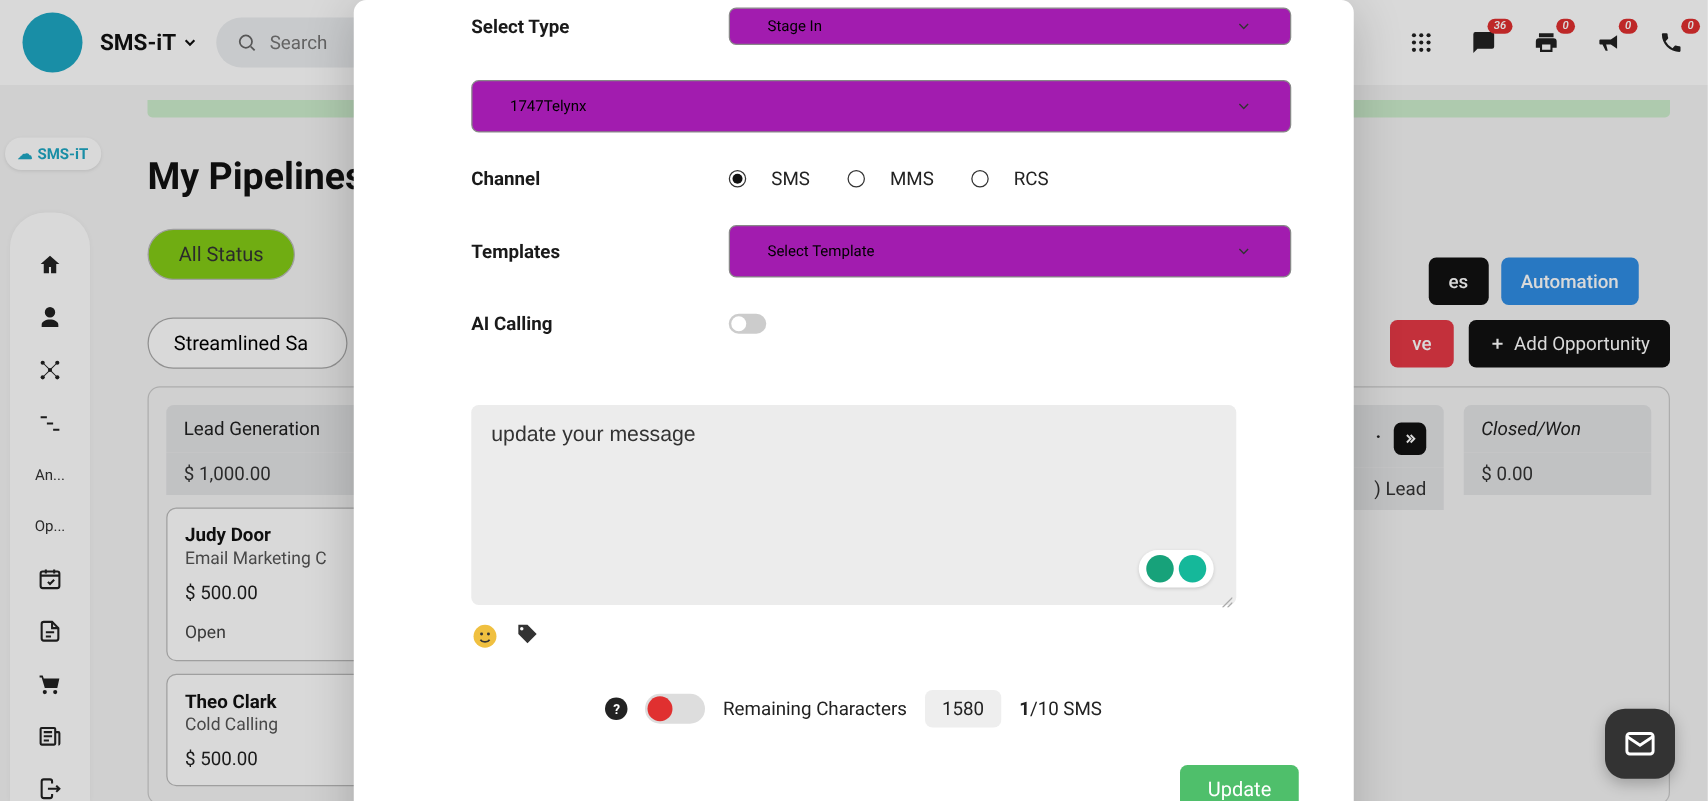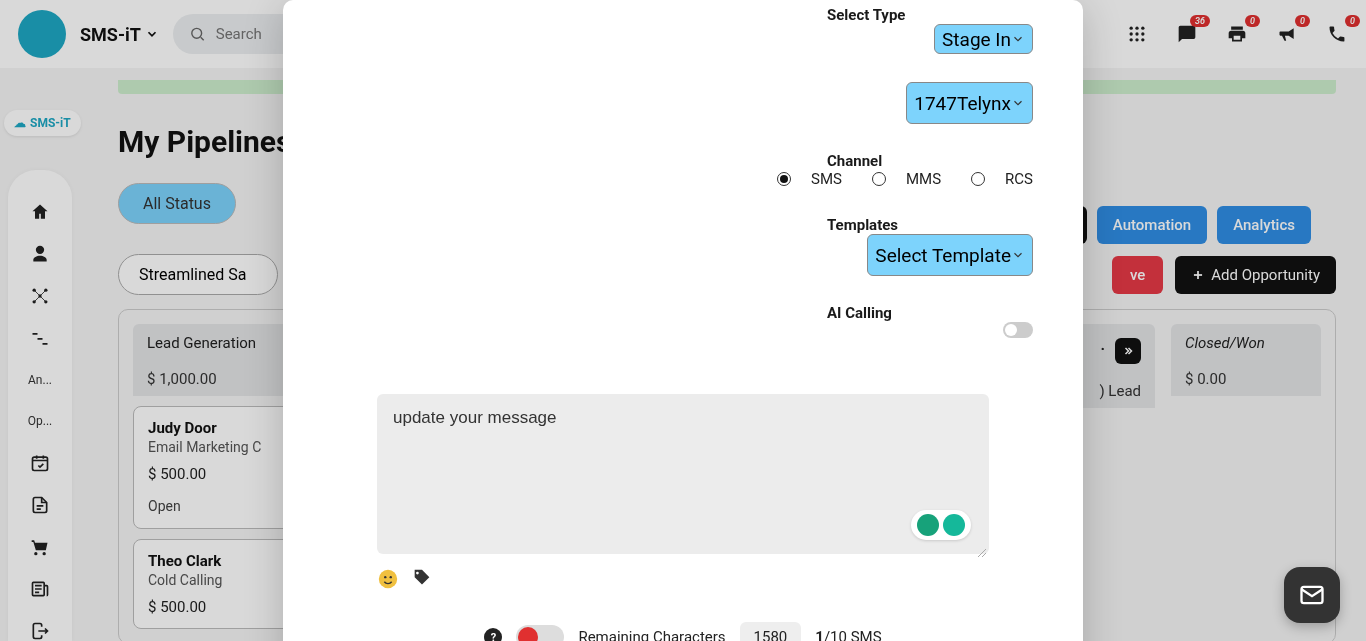--- a/index.html
+++ b/index.html
@@ -25,21 +25,21 @@
 .sidebar { position: absolute; left: 8px; top: 170px; width: 64px; background: #fff; border-radius: 28px 28px 0 0; bottom: 0; display: flex; flex-direction: column; align-items: center; padding-top: 32px; gap: 22px; box-shadow: 0 0 4px rgba(0,0,0,.05);}
 .sb-item { width: 40px; height: 30px; display: flex; flex-direction:column; align-items: center; justify-content: center; font-size: 11px; color: #222; cursor: pointer; }
 .sb-item svg { width: 20px; height: 20px; }
 .sb-item .lbl { font-size: 12px; color:#333;text-align:right; }
 
 
 .main { position: absolute; left: 88px; top: 68px; right: 0; bottom: 0; padding: 12px 30px 0 30px; overflow:hidden;}
 .green-strip { background: #cdeecd; height: 14px; width: 100%; border-radius: 0 0 4px 4px; margin-bottom: 30px; }
 .page-title { font-size: 30px; font-weight: 700; color: #111; margin-bottom: 24px; }
 .status-row { display:flex; align-items:center; gap:20px; margin-bottom:30px;}
-.status-pill { border:1px solid #bbb; border-radius: 22px; padding: 10px 24px; font-size:16px; color:#333; background:#7dd3fc;}
+.status-pill { border:1px solid #bbb; border-radius: 22px; padding: 10px 24px; font-size:16px; color:#333; background:#84cc16;}
 
 .board-row { display:flex; align-items:center; gap:12px; margin-bottom:14px;}
 .board-select { border:1px solid #aaa; border-radius:22px; padding:10px 20px; font-size:16px; background:#fff; min-width:160px; white-space:nowrap; overflow:hidden;}
 .btn-red { background:#e63946; color:#fff; border:none; border-radius:6px; padding:10px 18px; font-size:15px; font-weight:500;}
 .btn-blue { background:#2f8de4; color:#fff; border:none; border-radius:6px; padding:10px 18px; font-size:15px; font-weight:500;}
 .btn-dark { background:#111; color:#fff; border:none; border-radius:6px; padding:10px 16px; font-size:15px; display:flex; align-items:center; gap:6px;}
 .push-right{margin-left:auto;}
 
 .kanban-box{ border:1px solid #ccc; border-radius:10px; padding:14px; display:flex; gap:16px; overflow:hidden;}
 .column{ width:310px; flex-shrink:0; display:flex; flex-direction:column; gap:10px;}
@@ -55,25 +55,25 @@
 .col-far .col-head{justify-content:flex-start;font-style:italic;}
 .col-far .col-sub{}
 
 
 .tabs-right{position:absolute; right:55px; top:138px; display:flex; gap:10px;}
 .tabs-right .btn-blue{padding:10px 16px;}
 
 
 .overlay { position: absolute; inset: 0; background: rgba(0,0,0,.15); display:flex; align-items:flex-start; justify-content:center; }
 .modal { background:#fff; width:800px; border-radius:10px; margin-top:0; padding:0 50px 34px 94px; box-shadow:0 8px 40px rgba(0,0,0,.2); }
-.form-row{ display:flex; align-items:flex-end; margin-top:28px;flex-direction:column;}
+.form-row{ display:flex; align-items:center; margin-top:28px;}
 .form-row:first-of-type{margin-top:6px;}
 .form-label{ width:206px; font-weight:700; font-size:15px; color:#1a1a1a;}
 .form-field{ flex:1; }
-.sel{ width:100%; height:42px; border:1px solid #888; border-radius:6px; padding:0 7px; font-size:19px; background:#7dd3fc; display:flex; align-items:center; justify-content:space-between; cursor:pointer;}
+.sel{ width:100%; height:42px; border:1px solid #888; border-radius:6px; padding:0 30px; font-size:12px; background:#a21caf; display:flex; align-items:center; justify-content:space-between; cursor:pointer;}
 .sel.slim{height:30px;}
 .radio-grp{display:flex; gap:30px; align-items:center;}
 .radio-grp label{display:flex; align-items:center; gap:20px; font-size:15px; color:#222;}
 .radio-dot{width:14px;height:14px;border:1.5px solid #333;border-radius:50%; display:inline-flex; align-items:center; justify-content:center;}
 .radio-dot.on::after{content:'';width:8px;height:8px;border-radius:50%;background:#111;}
 .toggle{width:30px;height:16px;border-radius:10px;background:#ccc;position:relative; cursor:pointer;}
 .toggle::after{content:'';position:absolute;left:2px;top:2px;width:12px;height:12px;border-radius:50%;background:#fff;}
 .msg-area{ margin-top:56px; background:#ececec; border-radius:6px; height:160px; padding:14px 16px; font-size:17px; color:#333; position:relative; width:612px;}
 .msg-area textarea{border:none; outline:none; background:transparent; width:100%; height:100px; font-size:17px; font-family:Liberation Sans, sans-serif; color:#333; resize:none;}
 .msg-fab{position:absolute; right:18px; bottom:14px; display:flex; gap:4px; background:#fff; border-radius:16px; padding:4px 6px; box-shadow:0 1px 3px rgba(0,0,0,.15);}
@@ -227,21 +227,20 @@
       </svg>
     </div>
 </div>
 
 <div class="main">
   <div class="green-strip"></div>
 
   <div class="tabs-right">
     <button class="btn-blue" style="background:#111">es</button>
     <button class="btn-blue">Automation</button>
-    <button class="btn-blue">Analytics</button>
   </div>
 
   <div class="page-title">My Pipelines</div>
 
   <div class="status-row">
     <div class="status-pill">All Status</div>
   </div>
 
   <div class="board-row">
     <div class="board-select">Streamlined Sa</div>

